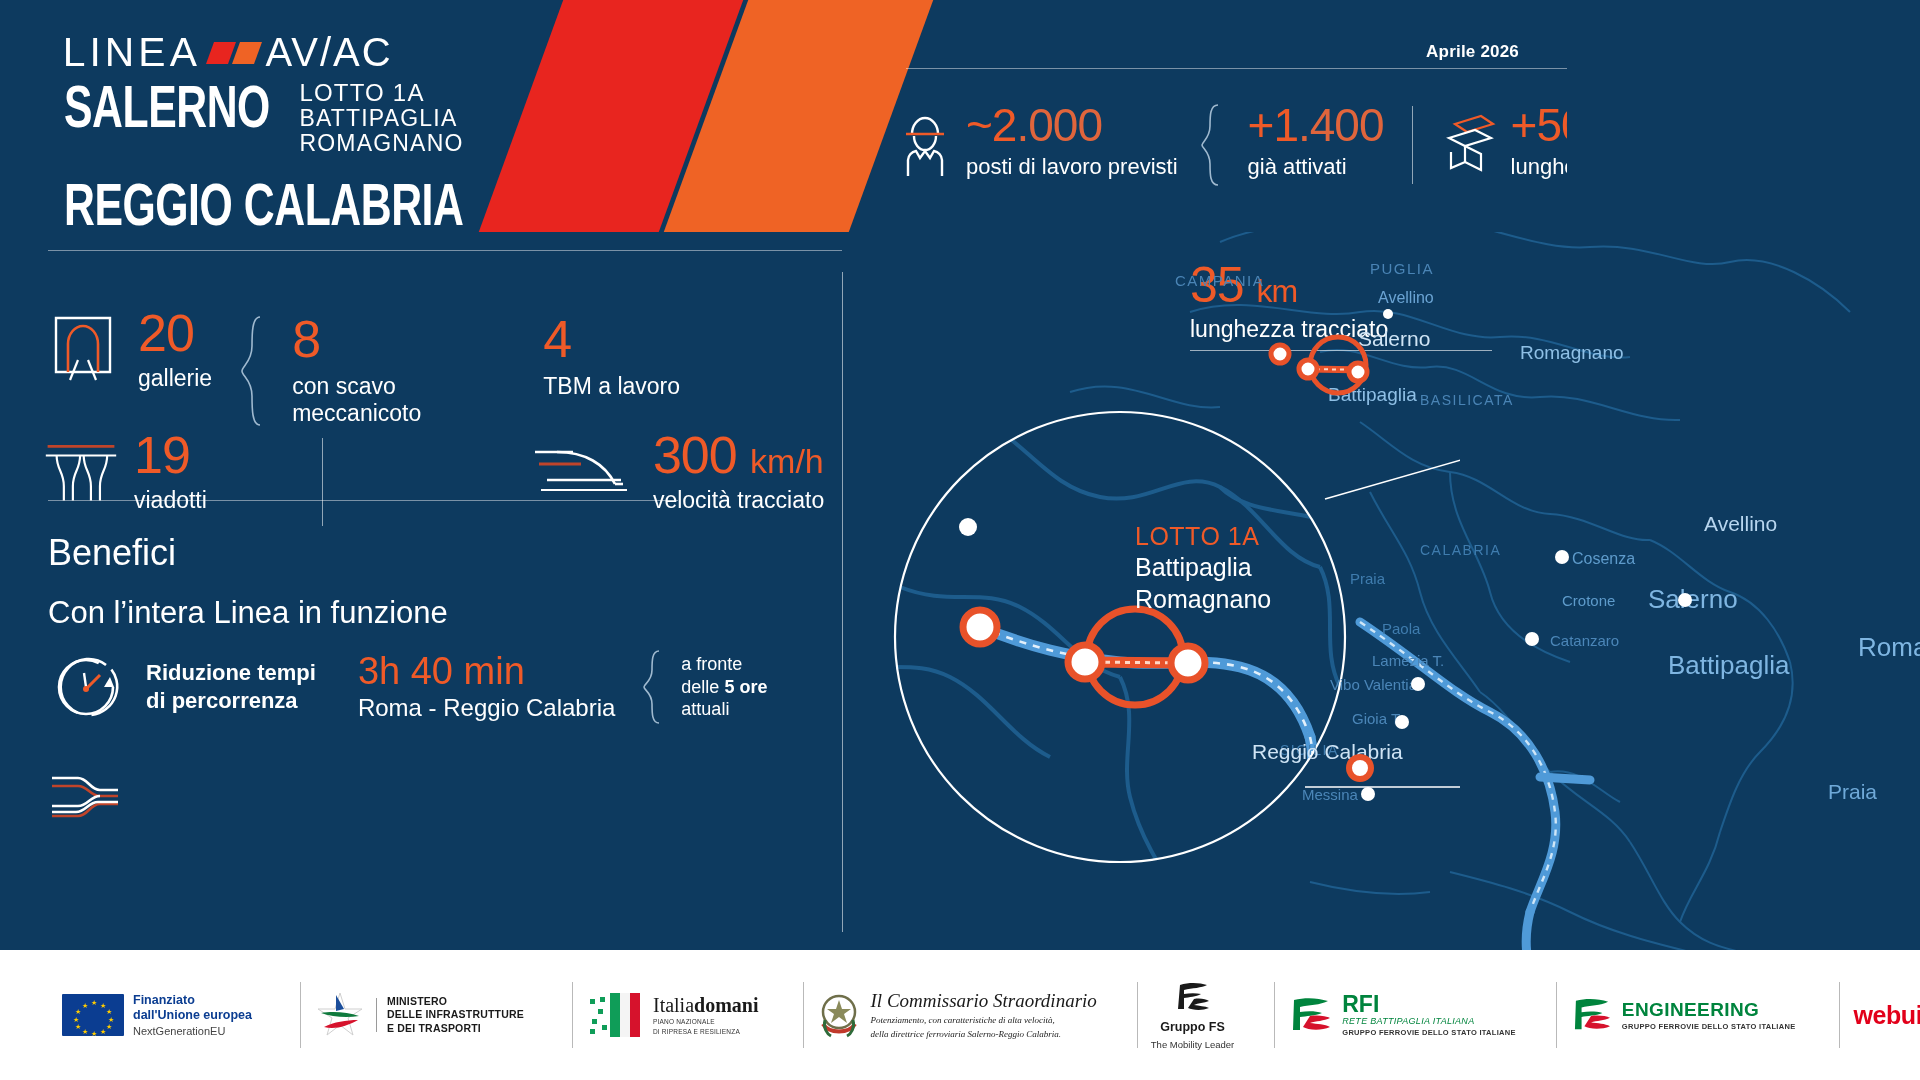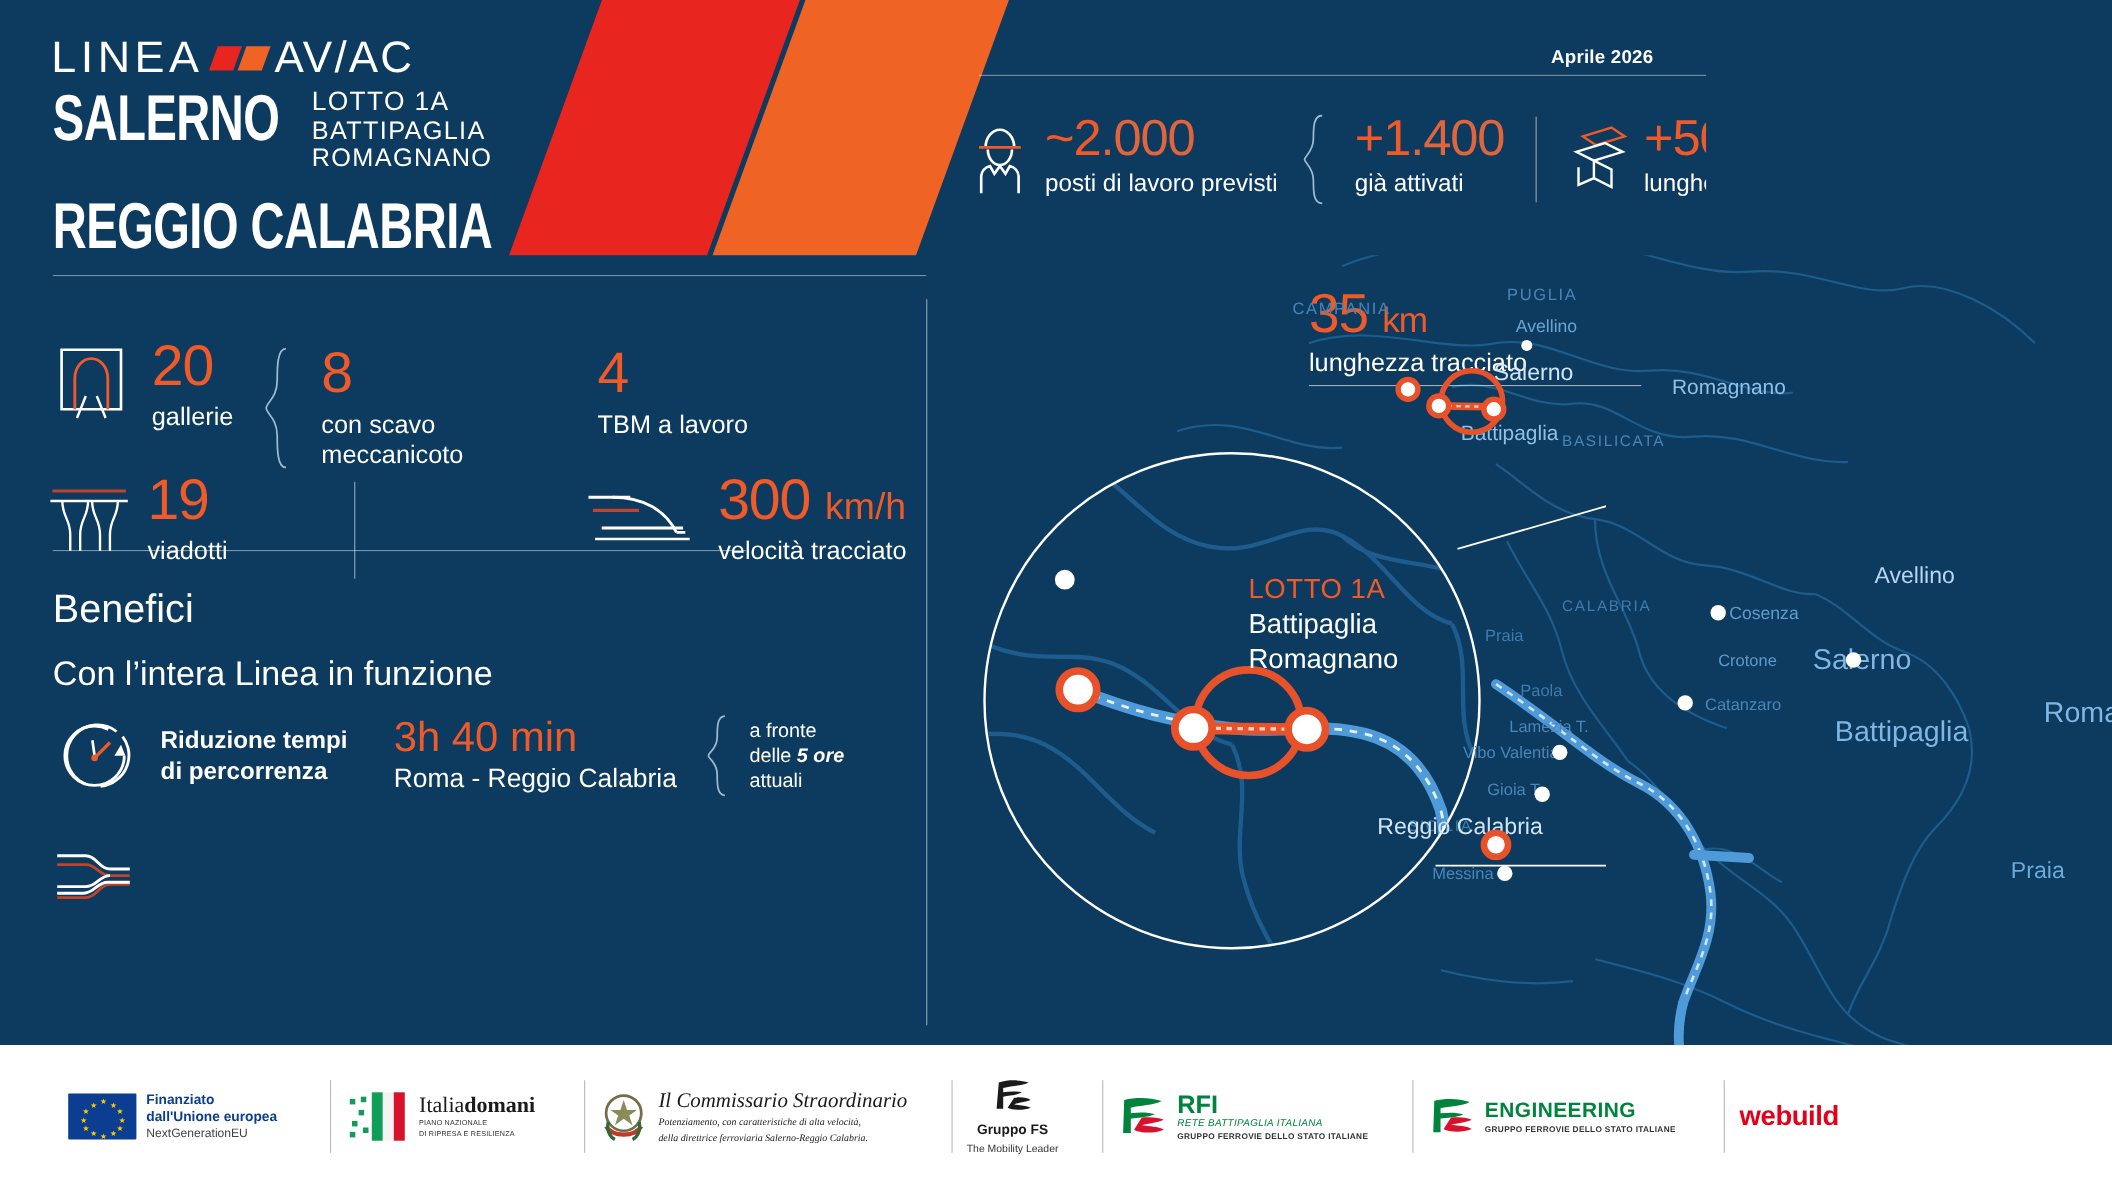--- a/index.html
+++ b/index.html
@@ -6,21 +6,21 @@
   html,body { width:1920px; height:1080px; overflow:hidden; }
   body {
     font-family:"Liberation Sans", sans-serif;
     background:#0d3a5f;
     color:#ffffff;
     position:relative;
   }
   .stage { position:absolute; inset:0; width:1920px; height:1080px; }
 
   
-  .header { position:absolute; left:0; top:0; width:1551px; height:232px; overflow:hidden; }
+  .header { position:absolute; left:16px; top:0; width:1551px; height:232px; overflow:hidden; }
 
   .chev { position:absolute; top:-6px; height:244px; transform:skewX(-20deg); }
   .chev-red    { left:505px;  width:180px; background:#e8251f; }
   .chev-orange { left:690px;  width:185px; background:#ef6325; }
 
   .brand { position:absolute; left:48px; top:30px; width:430px; }
   .brand-line1 { display:flex; align-items:center; gap:0; }
   .linea-word {
     font-size:40px; font-weight:400; letter-spacing:4px; color:#fff;
     font-family:"Liberation Sans", sans-serif;
@@ -93,21 +93,21 @@
   .benefici h2 { font-size:36px; font-weight:400; color:#fff; line-height:1.18; }
   .benefici h3 { font-size:31px; font-weight:400; color:#fff; line-height:1.2; margin-top:20px;}
 
   .benefit { position:absolute; display:flex; align-items:center; }
   .benefit .bic { width:76px; height:72px; margin-right:22px; flex:0 0 auto; }
   .benefit .btitle { font-size:22px; font-weight:700; color:#fff; line-height:1.28; white-space:nowrap;}
   .benefit .bsub  { font-size:22px; font-weight:400; color:#fff; line-height:1.28; white-space:nowrap;}
   .bval .v1 { font-size:38px; color:#ef5a28; line-height:1.05; white-space:nowrap;}
   .bval .v2 { font-size:24px; color:#fff; margin-top:2px; white-space:nowrap;}
   .bnote { font-size:18px; color:#fff; line-height:1.25; }
-  .bnote b { font-weight:700;font-style:italic; }
+  .bnote b { font-weight:700; }
 
   .vdiv { position:absolute; width:1px; background:rgba(255,255,255,0.55); }
 
   
   .map-area { position:absolute; left:890px; top:232px; width:1030px; height:718px; overflow:hidden; }
   .km-block { position:absolute; left:300px; top:30px; }
   .km-block .n { font-size:50px; color:#ef5a28; line-height:0.95; letter-spacing:-1px;}
   .km-block .n .u { font-size:32px; }
   .km-block .l { font-size:23px; color:#fff; margin-top:6px; }
 
@@ -509,20 +509,36 @@
           <span class="eu-star" style="left:38px;top:8px;">★</span>
         </div>
         <div class="eu-txt">
           <div class="a">Finanziato</div>
           <div class="a">dall'Unione europea</div>
           <div class="b">NextGenerationEU</div>
         </div>
       </div>
     </div>
 
+    <div class="logo-cell" style="margin-left:34px;">
+      <div class="l-mit">
+        <svg width="52" height="52" viewBox="0 0 52 52">
+          <path d="M26 4 L31 20 L48 20 L34 29 L39 46 L26 36 L13 46 L18 29 L4 20 L21 20 Z" fill="#ffffff" stroke="#cfcfcf" stroke-width="1"></path>
+          <path d="M7 24 C18 22 34 23 45 27 C33 29 18 28 7 24 Z" fill="#0f7a3d"></path>
+          <path d="M10 38 C20 33 32 31 44 31 C33 37 21 41 10 38 Z" fill="#d6122c"></path>
+          <path d="M22 6 L30 20 L22 22 Z" fill="#1b4e9b"></path>
+        </svg>
+        <div class="mit-sep"></div>
+        <div class="mit-txt">
+          <div>MINISTERO</div>
+          <div>DELLE INFRASTRUTTURE</div>
+          <div>E DEI TRASPORTI</div>
+        </div>
+      </div>
+    </div>
 
     <div class="logo-cell" style="margin-left:34px;">
       <div class="l-idom">
         <svg width="58" height="52" viewBox="0 0 58 52">
           <rect x="24" y="4" width="10" height="44" fill="#0f9d58"></rect>
           <rect x="34" y="4" width="10" height="44" fill="#f4f4f4"></rect>
           <rect x="44" y="4" width="10" height="44" fill="#d6122c"></rect>
           <rect x="4" y="10" width="5" height="5" fill="#0f9d58"></rect>
           <rect x="12" y="20" width="5" height="5" fill="#0f9d58"></rect>
           <rect x="6" y="30" width="5" height="5" fill="#0f9d58"></rect>

